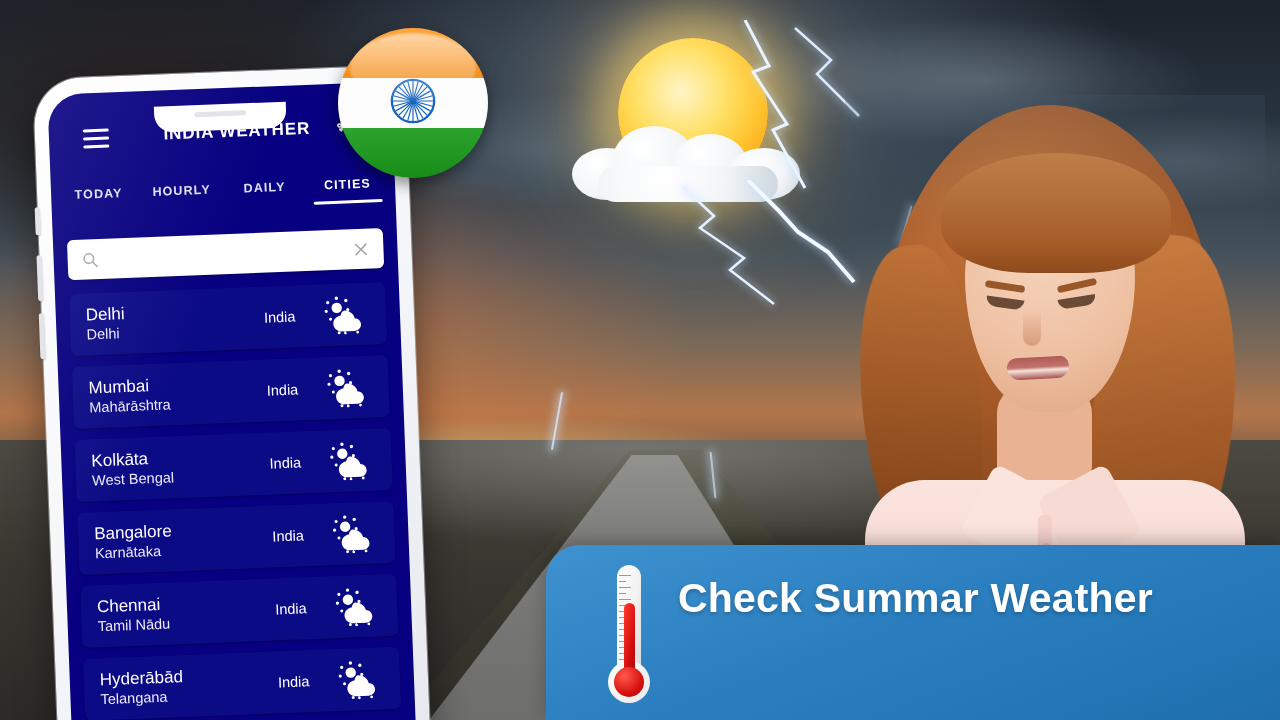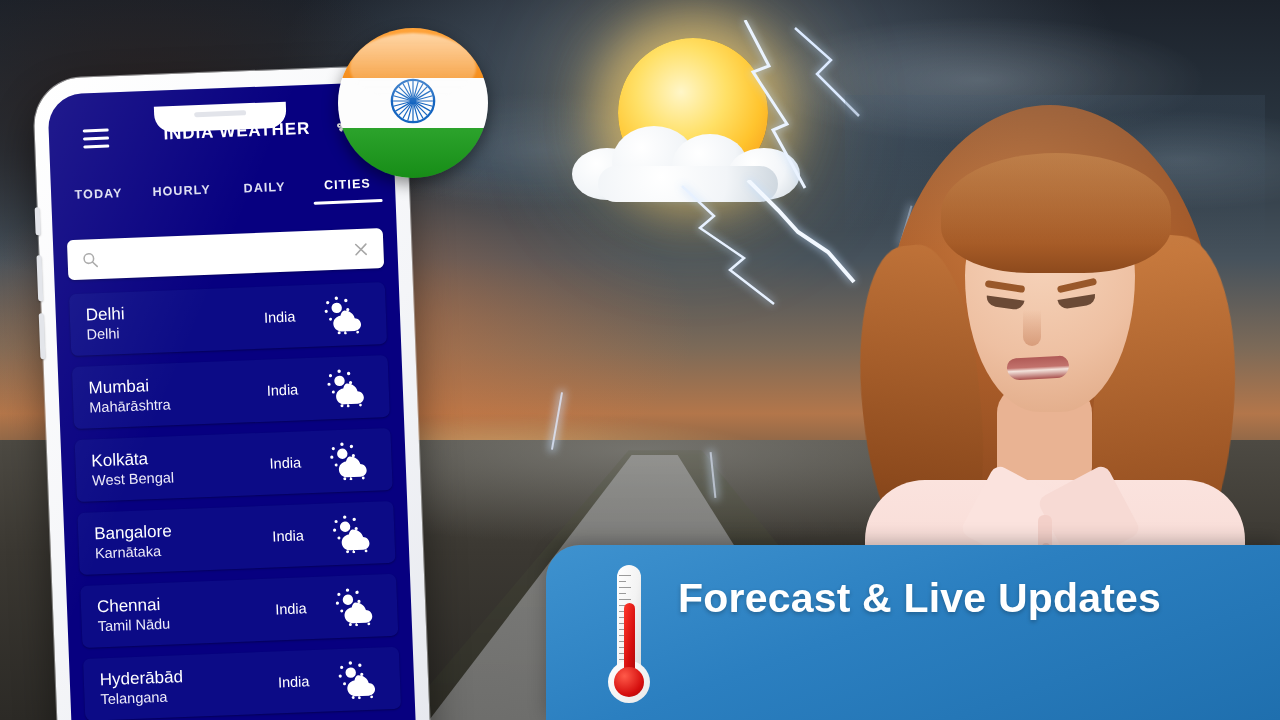--- a/index.html
+++ b/index.html
@@ -550,17 +550,17 @@
           <i></i>
           <i></i>
           <i></i>
           <i></i>
       </div>
       <div class="thermo-bulb"></div>
       <div class="thermo-merc"></div>
       <div class="thermo-merc-bulb"></div>
     </div>
     <div class="banner-text">
-      <div>Forecast &amp; Live Updates</div>
+      <div>Check Summar Weather</div>
     </div>
   </div>
 
 </div>
 
 </body></html>

